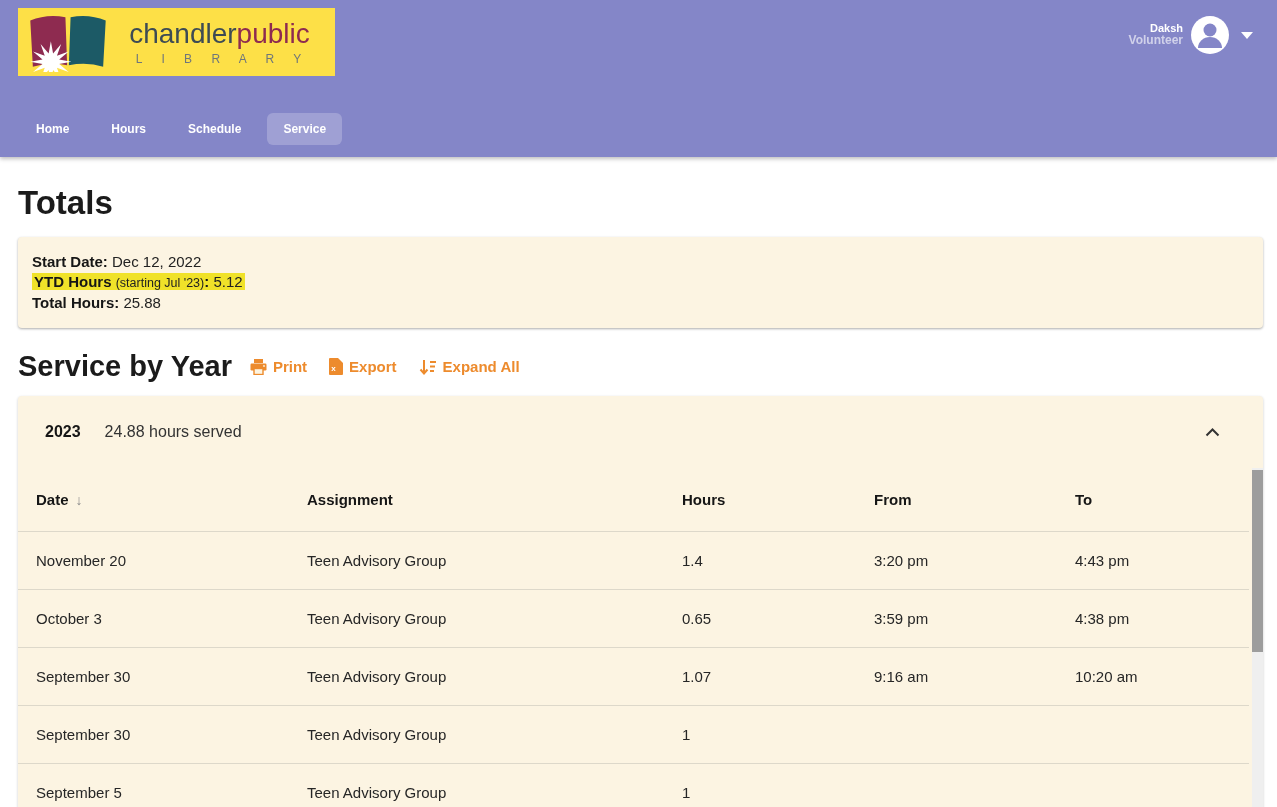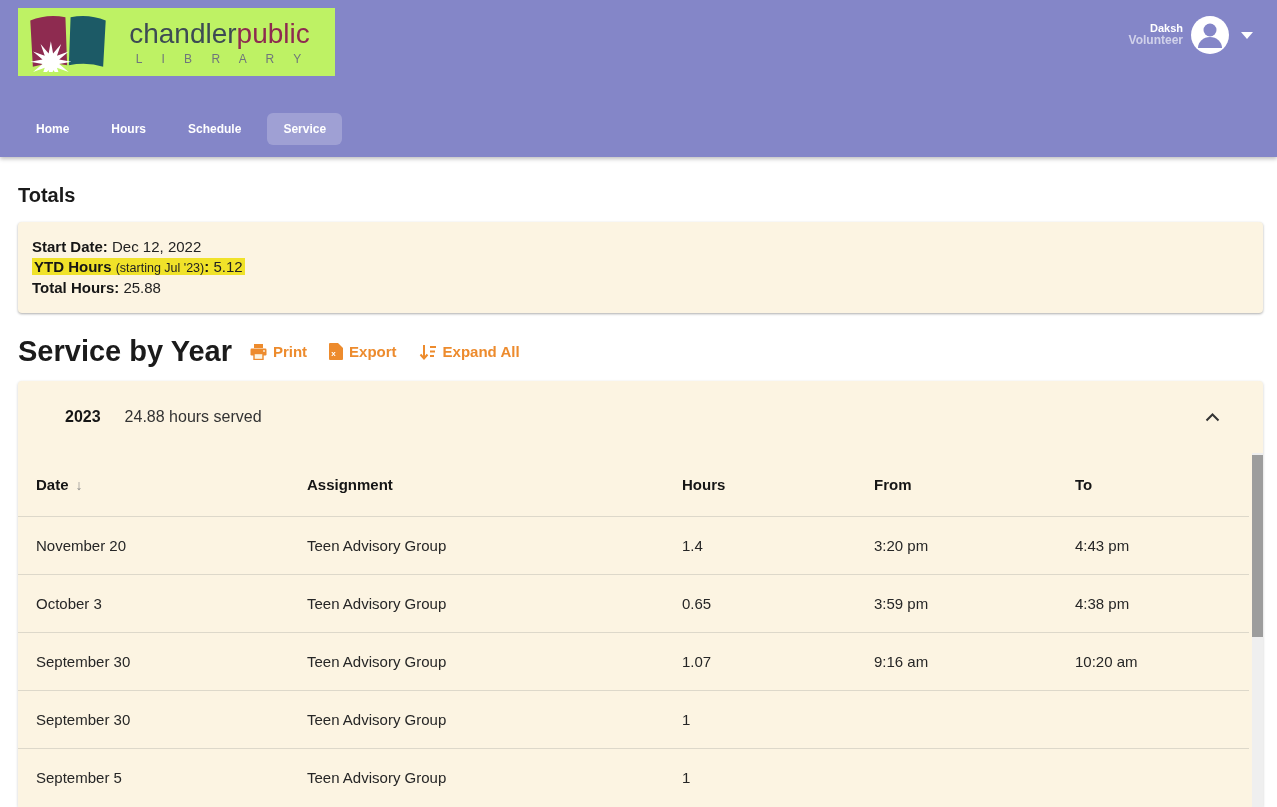--- a/index.html
+++ b/index.html
@@ -4,21 +4,21 @@
 <style>
   * { margin:0; padding:0; box-sizing:border-box; }
   html,body { width:1277px; height:807px; overflow:hidden; background:#ffffff;
               font-family:"Liberation Sans", sans-serif; }
 
   
   .site-header { background:#8486c8; height:157px; display:flex; flex-direction:column;
                  box-shadow:0 2px 4px rgba(0,0,0,.25); position:relative; }
   .header-top { display:flex; align-items:flex-start; justify-content:space-between;
                 padding:8px 16px 0 18px; }
-  .logo-box { background:#bef264; width:317px; height:68px; display:flex; align-items:center;
+  .logo-box { background:#fde047; width:317px; height:68px; display:flex; align-items:center;
               padding:4px 10px 4px 4px; }
   .logo-emblem { width:92px; height:60px; flex:0 0 auto; }
   .logo-text { flex:1; text-align:center; line-height:1; }
   .logo-name { font-size:28px; font-weight:400; letter-spacing:0; }
   .logo-name .p1 { color:#3d4b54; }
   .logo-name .p2 { color:#8e2b50; }
   .logo-sub { font-size:12px; color:#6f767b; letter-spacing:8px; margin-top:5px; margin-left:6px; }
 
   .user-block { display:flex; align-items:center; gap:8px; margin-top:8px; }
   .user-text { text-align:right; line-height:1.15; }
@@ -29,39 +29,39 @@
   .caret-down { width:0; height:0; border-left:6px solid transparent; border-right:6px solid transparent;
                 border-top:7px solid #ffffff; margin-left:4px; margin-right:8px; }
 
   .main-nav { display:flex; gap:10px; padding:0 0 12px 20px; margin-top:auto; }
   .nav-item { color:#ffffff; font-weight:700; font-size:12px; padding:9px 16px; border-radius:6px;
               cursor:pointer; }
   .nav-item.active { background:rgba(255,255,255,.22); }
 
   
   main { padding:0 14px 0 18px; }
-  .h1 { font-size:20px; font-weight:700; color:#1b1b1b; margin:27px 0 15px 0; }
+  .h1 { font-size:33px; font-weight:700; color:#1b1b1b; margin:27px 0 15px 0; }
 
   .totals-card { background:#fcf4e2; border-radius:4px; width:1245px;
                  box-shadow:0 1px 3px rgba(0,0,0,.2), 0 1px 2px rgba(0,0,0,.14);
                  padding:15px 14px; font-size:15px; color:#222; }
   .totals-card .tline { line-height:20px; white-space:nowrap; }
   .totals-card b { color:#161616; }
   .hl { background:#f0e229; padding:0 2px; }
   .note { font-size:12.5px; }
 
   .section-row { display:flex; align-items:center; margin:22px 0 13px 0; }
   .h2 { font-size:29px; font-weight:700; color:#1b1b1b; margin-right:18px; }
   .action-link { display:flex; align-items:center; gap:6px; color:#ed8b2d; font-weight:700;
                  font-size:15px; margin-right:22px; cursor:pointer; }
   .action-link svg { display:block; }
 
   .service-card { background:#fcf4e2; border-radius:4px 4px 0 0; width:1245px; height:426px;
                   box-shadow:0 1px 3px rgba(0,0,0,.2); position:relative; overflow:hidden; }
-  .year-row { display:flex; align-items:center; height:72px; padding:0 27px;margin-left:20px; }
+  .year-row { display:flex; align-items:center; height:72px; padding:0 27px; }
   .year-label { font-size:16px; font-weight:700; color:#161616; }
   .year-summary { font-size:16px; color:#333; margin-left:24px; }
   .collapse-btn { margin-left:auto; margin-right:10px; cursor:pointer; padding:6px; }
 
   table { border-collapse:collapse; table-layout:fixed; width:1231px; }
   col.c1{width:271px} col.c2{width:375px} col.c3{width:192px} col.c4{width:201px}
   th, td { text-align:left; padding-left:18px; font-size:15px; vertical-align:middle; }
   thead th { height:63px; font-weight:700; color:#161616; }
   tbody td { height:58px; color:#262626; border-top:1px solid #ddd8ca; }
   .sort-arrow { color:#8a8a8a; font-size:14px; margin-left:7px; font-weight:400; }

